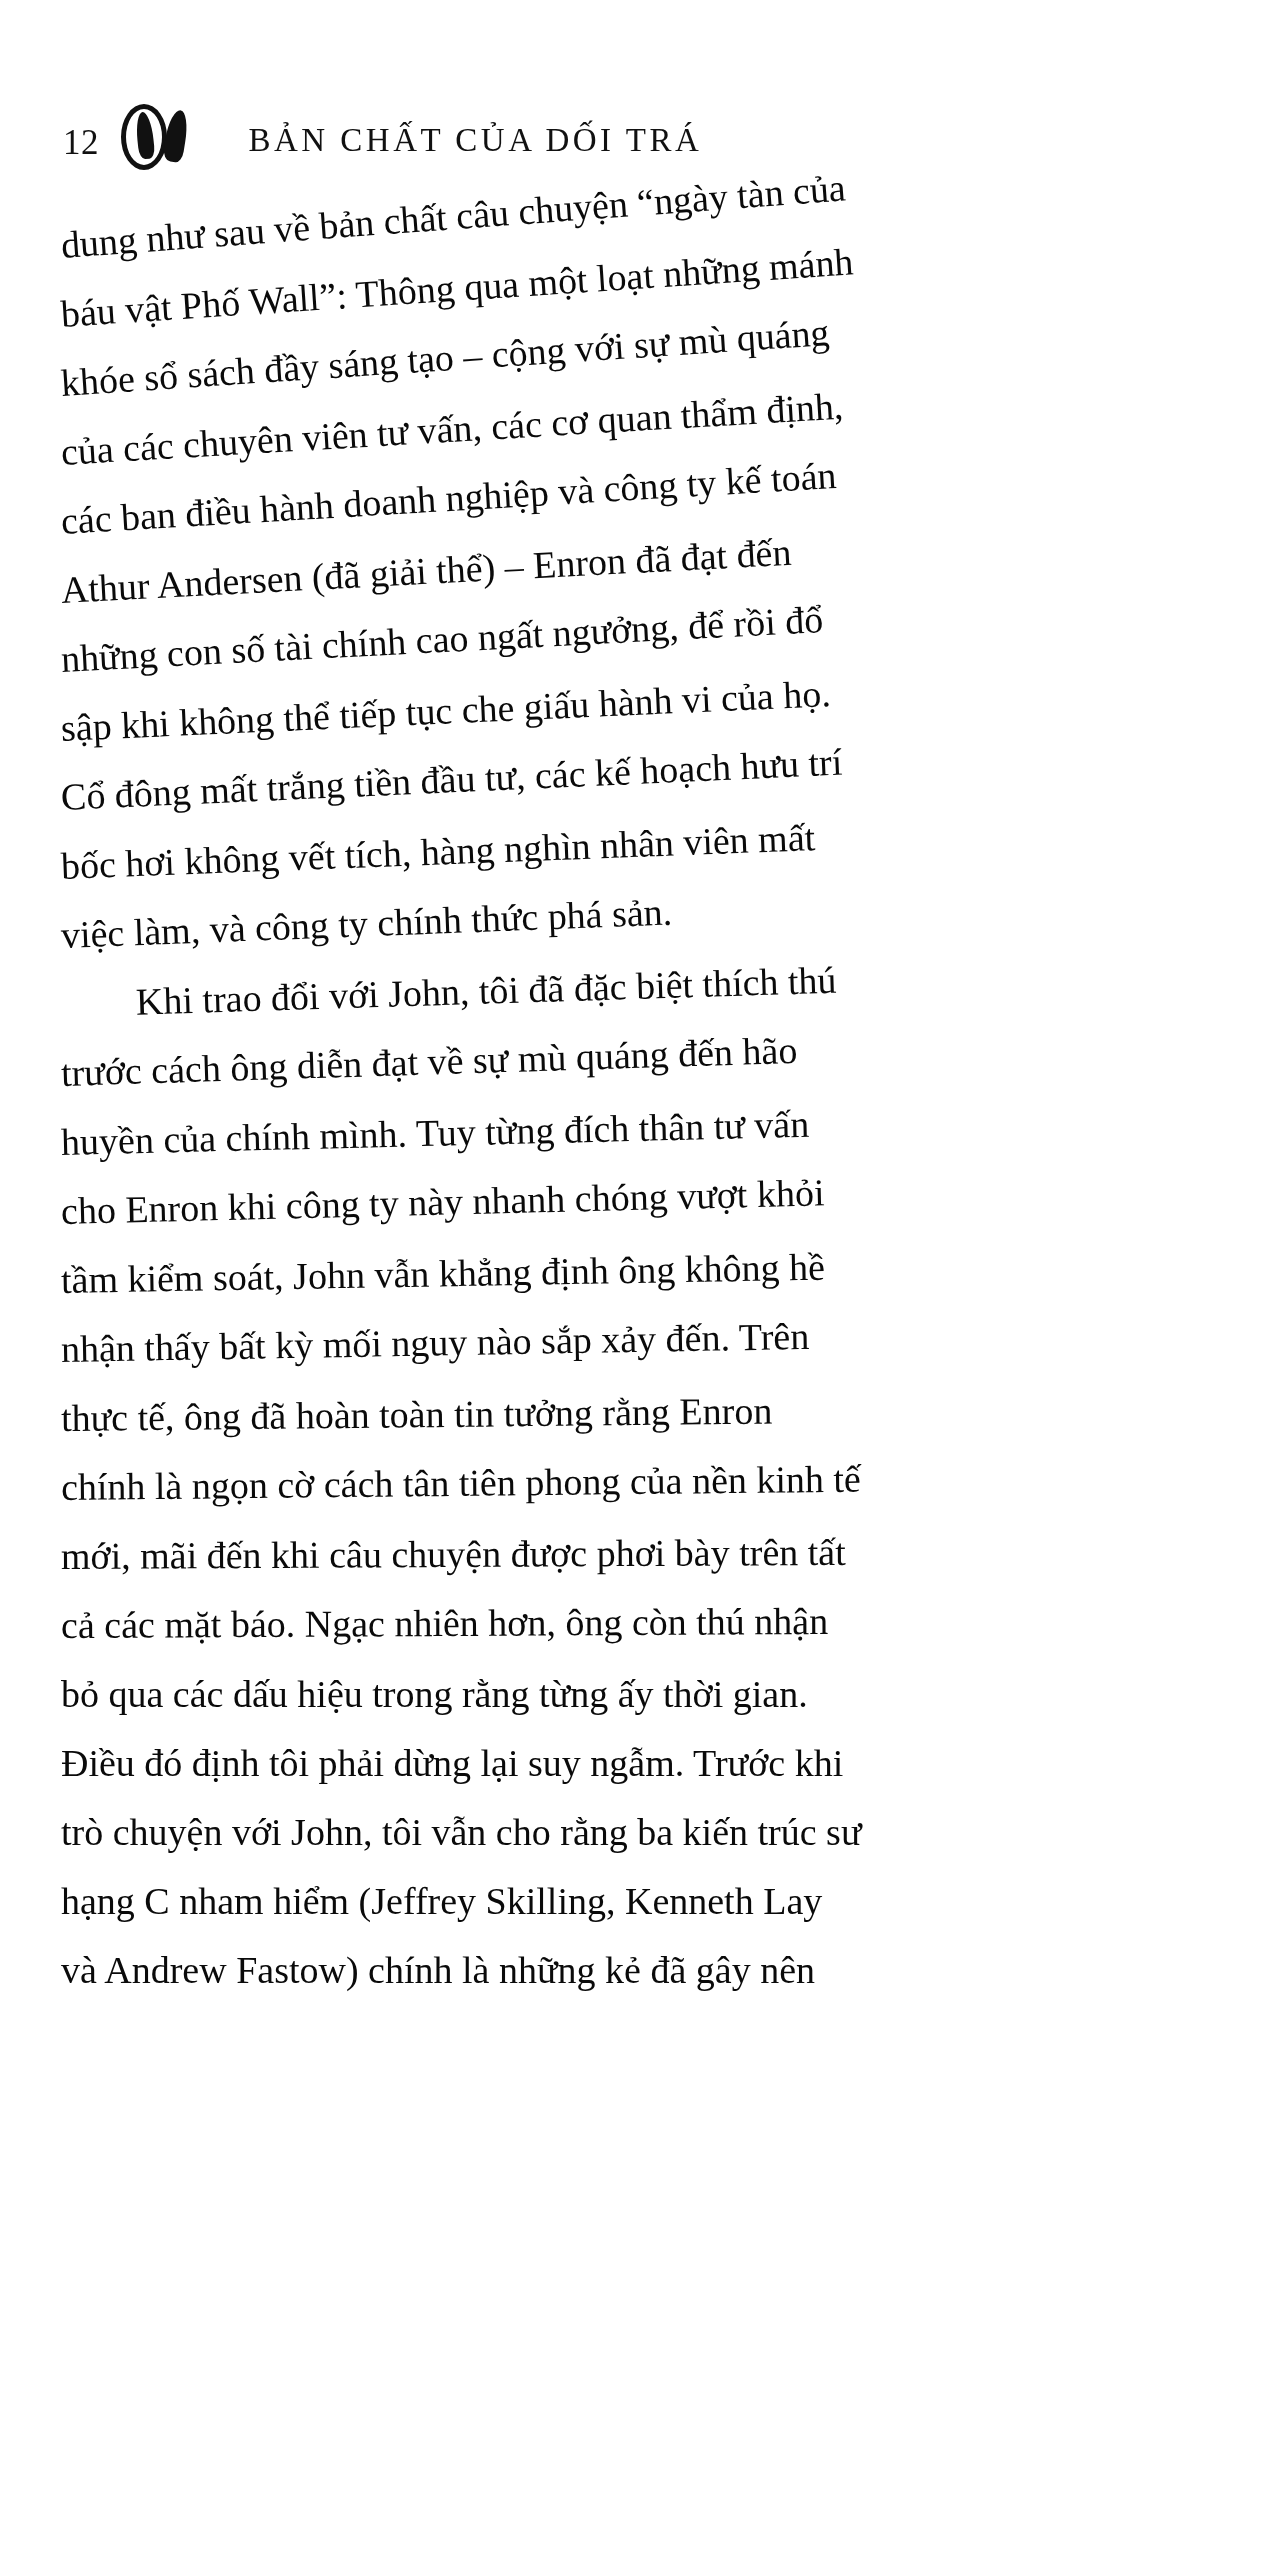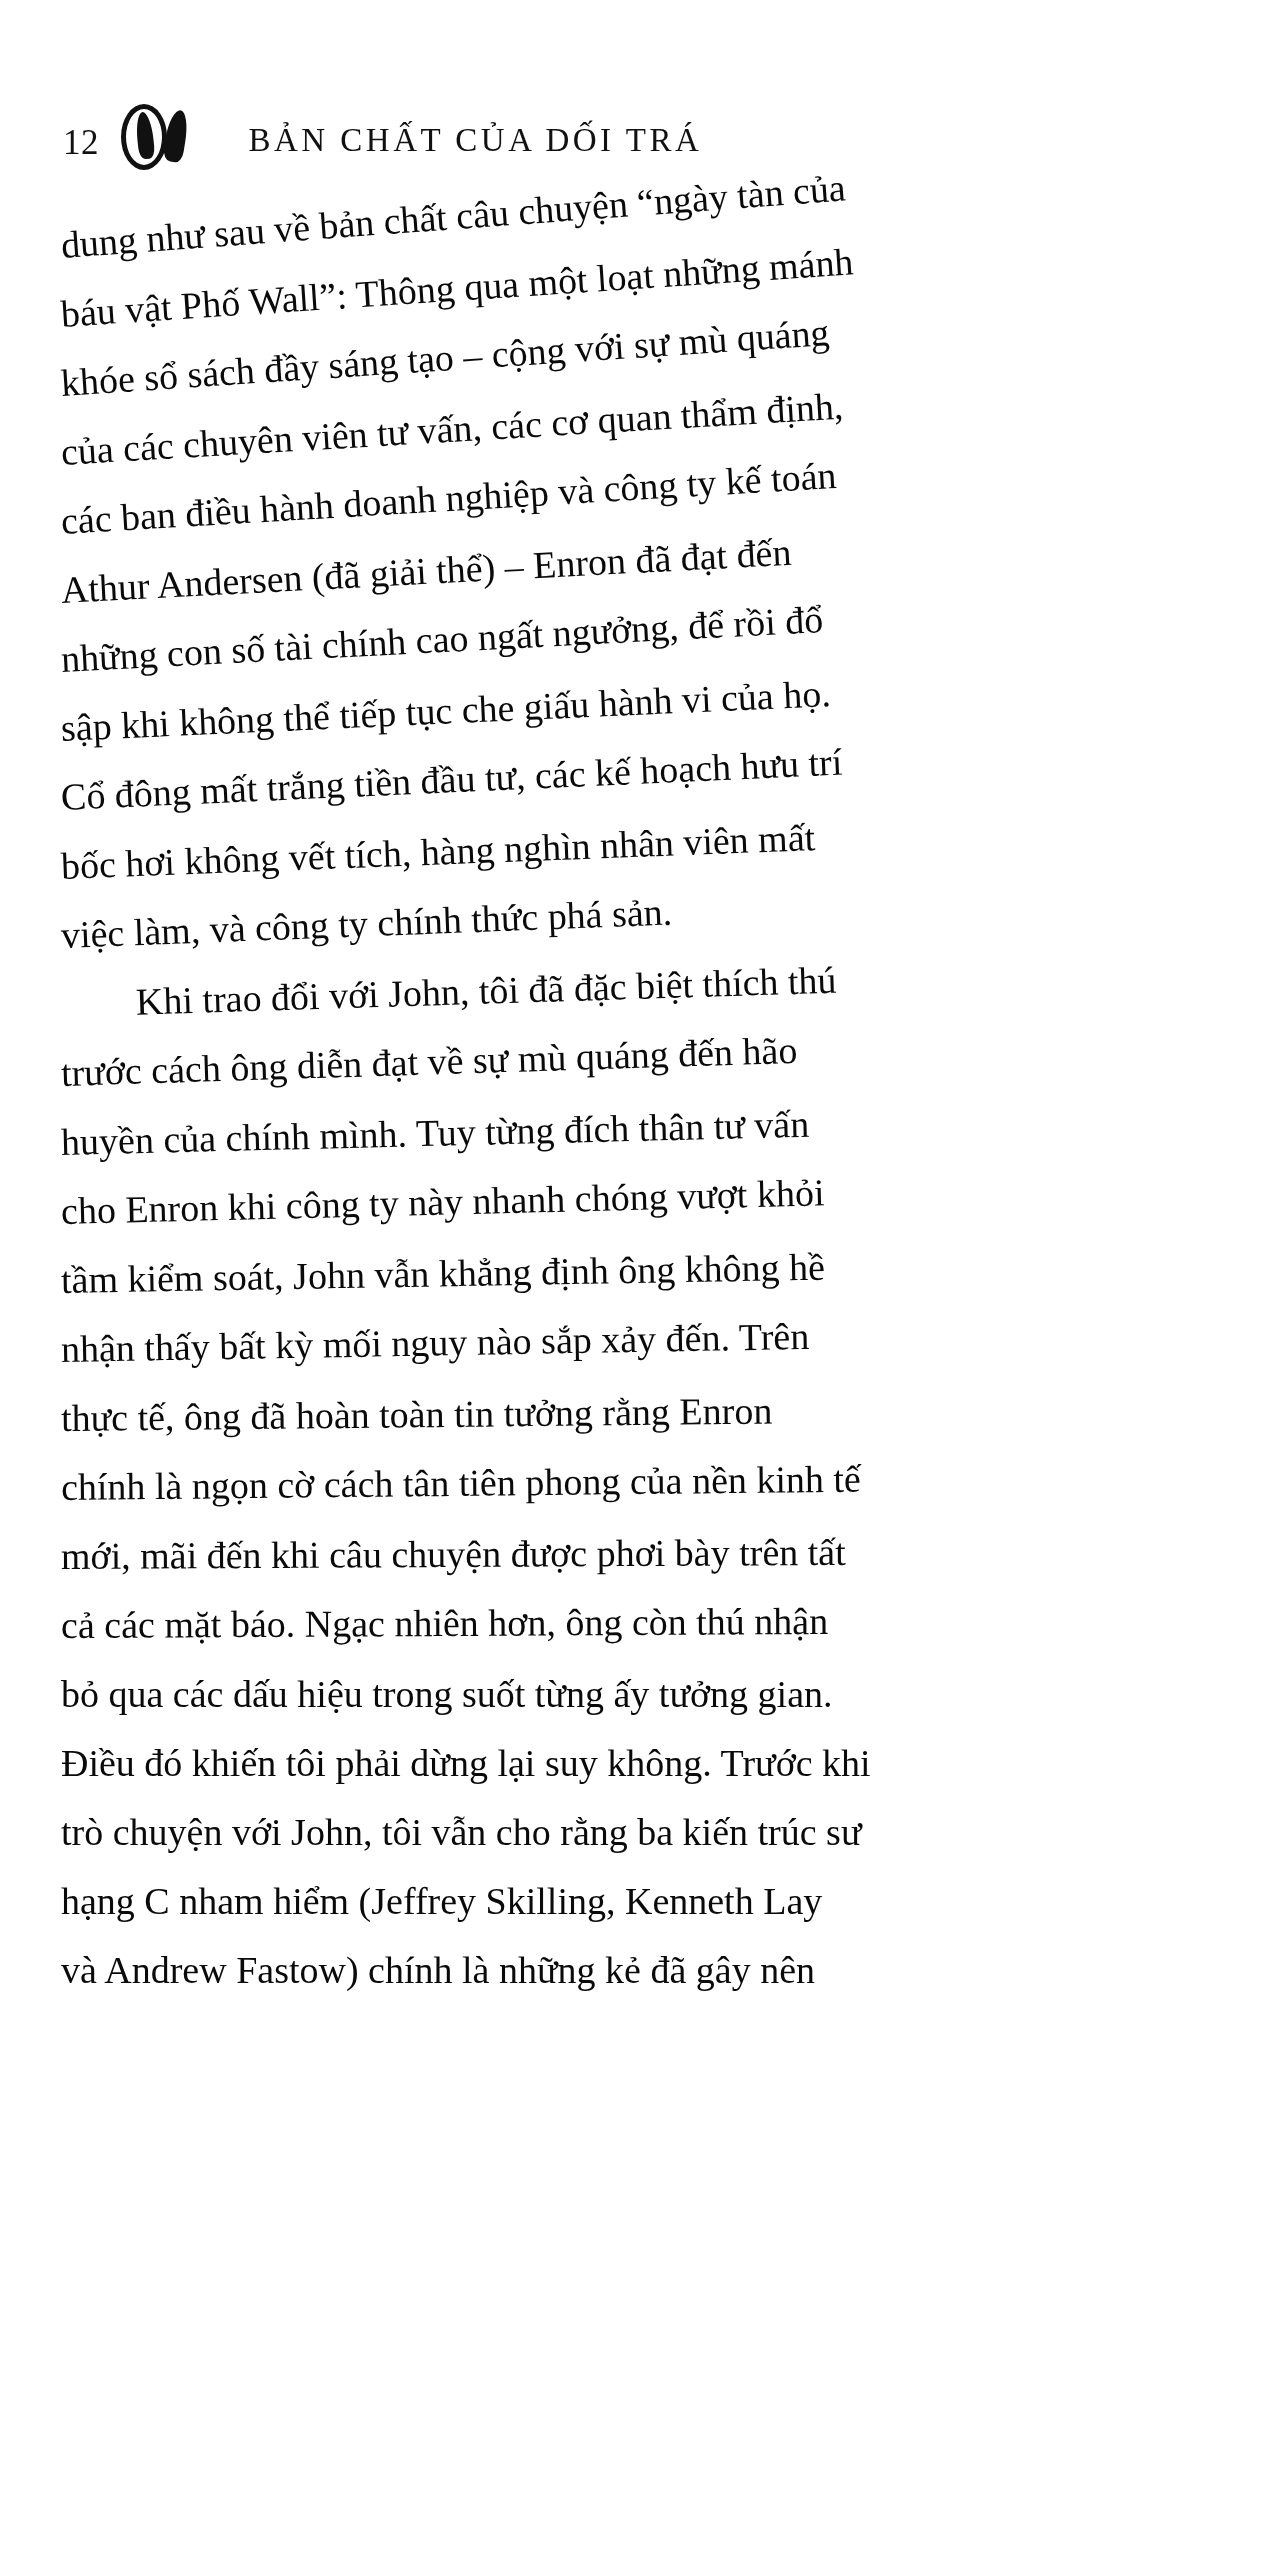--- a/index.html
+++ b/index.html
@@ -209,24 +209,24 @@
       <span class="skew-10">
           <span class="line">chính là ngọn cờ cách tân tiên phong của nền kinh tế</span>
         </span>
       <span class="skew-11">
           <span class="line">mới, mãi đến khi câu chuyện được phơi bày trên tất</span>
         </span>
       <span class="skew-11">
           <span class="line">cả các mặt báo. Ngạc nhiên hơn, ông còn thú nhận</span>
         </span>
       <span class="skew-12">
-          <span class="line">bỏ qua các dấu hiệu trong suốt từng ấy tưởng gian.</span>
-        </span>
-      <span class="skew-12">
-          <span class="line">Điều đó khiến tôi phải dừng lại suy không. Trước khi</span>
+          <span class="line">bỏ qua các dấu hiệu trong rằng từng ấy thời gian.</span>
+        </span>
+      <span class="skew-12">
+          <span class="line">Điều đó định tôi phải dừng lại suy ngẫm. Trước khi</span>
         </span>
       <span class="skew-12">
           <span class="line">trò chuyện với John, tôi vẫn cho rằng ba kiến trúc sư</span>
         </span>
       <span class="skew-12">
           <span class="line">hạng C nham hiểm (Jeffrey Skilling, Kenneth Lay</span>
         </span>
       <span class="skew-12">
           <span class="line">và Andrew Fastow) chính là những kẻ đã gây nên</span>
         </span>

